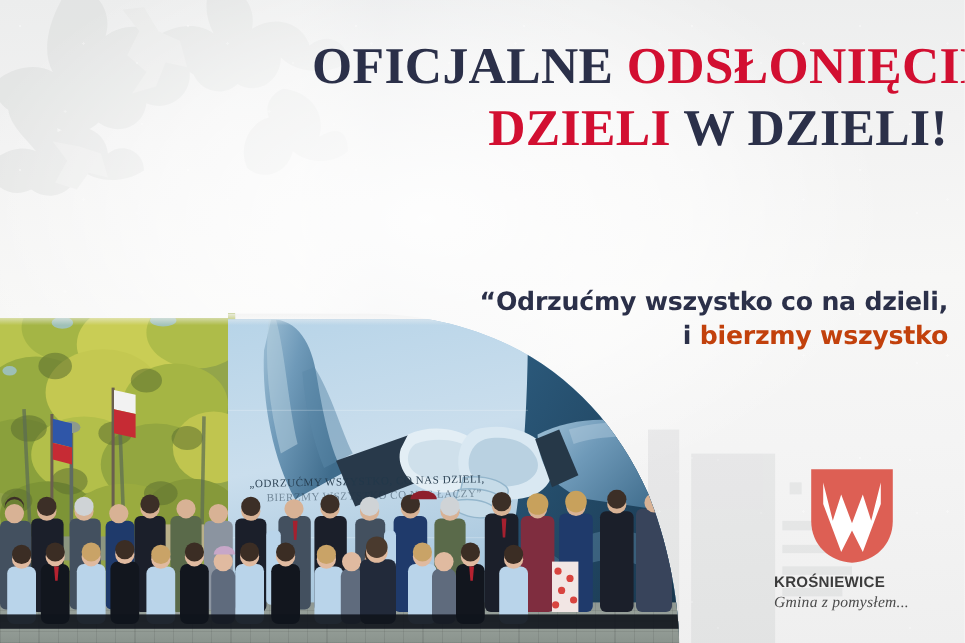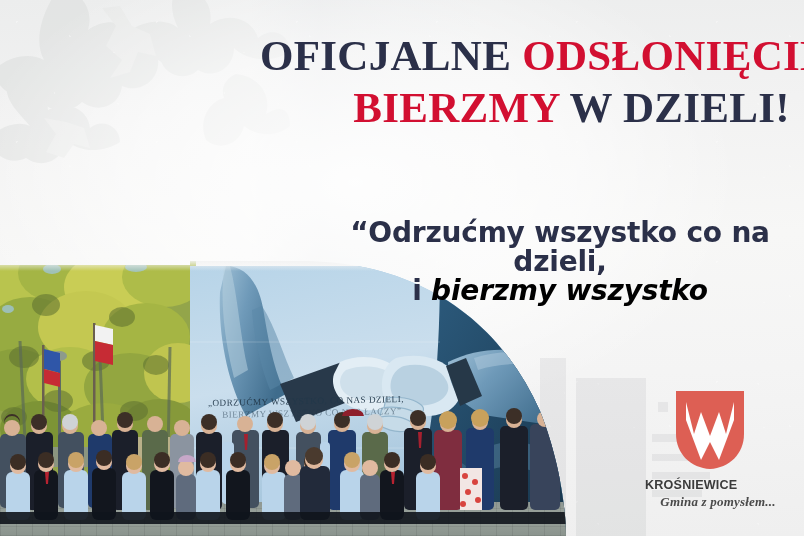--- a/index.html
+++ b/index.html
@@ -64,30 +64,30 @@
     line-height:52px;
     letter-spacing:.3px;
     color:#2b3049;
     white-space:nowrap;
   }
   .headline .red { color:#d20f31; }
 
   
   .quote {
     position:absolute;
-    left:330px; top:218px; width:460px;
-    text-align:center;
+    left:330px; top:237px; width:460px;
+    text-align:right;
     font-family:"DejaVu Sans", sans-serif;
     font-weight:700;
-    font-size:28px;
+    font-size:21px;
     line-height:29px;
     color:#2b3049;
     letter-spacing:-.2px;
   }
-  .quote .red { color:#000000;font-style:italic; }
+  .quote .red { color:#c2410c; }
 
   
   .photo-wrap {
     position:absolute;
     left:0; top:261px; width:570px; height:275px;
     -webkit-clip-path:path("M 0 4 L 190 4 L 190 0 L 300 0 C 420 0 500 60 540 150 C 560 200 566 250 566 275 L 0 275 Z");
     clip-path:path("M 0 4 L 190 4 L 190 0 L 300 0 C 420 0 500 60 540 150 C 560 200 566 250 566 275 L 0 275 Z");
     overflow:hidden;
   }
 
@@ -148,25 +148,24 @@
   .shield { position:absolute; left:30px; top:0; width:70px; height:80px; }
   .shield svg { width:100%; height:100%; display:block; }
   .logo-name {
     position:absolute; left:0; top:88px; width:150px;
     font-family:"Liberation Sans", sans-serif;
     font-weight:700; font-size:12.6px; letter-spacing:.2px;
     color:#3c3c3c;
   }
   .logo-tag {
     position:absolute; left:0; top:104px; width:150px;
-    text-align:center; padding-right:4px;
+    text-align:left; padding-right:4px;
     font-family:"Liberation Serif", serif;
     font-style:italic; font-size:13px; letter-spacing:.2px;
     color:#4a4a4a;
-    font-weight:bold;
   }
 </style>
 </head>
 <body>
 
 <div class="poster">
 
   <div class="bg-wash"></div>
 
   <div class="bg-leaves">
@@ -204,21 +203,21 @@
         <rect x="112" y="152" width="50" height="7"></rect>
       </g>
     </svg>
   </div>
 
   <div class="headline">
     <div>
       <span>OFICJALNE </span><span class="red">ODSŁONIĘCIE</span>
     </div>
     <div>
-      <span class="red">BIERZMY</span><span> W DZIELI!</span>
+      <span class="red">DZIELI</span><span> W DZIELI!</span>
     </div>
   </div>
 
   <div class="photo-wrap">
 
     <div class="ph-left">
       <div class="trees">
         <svg viewBox="0 0 196 275" preserveAspectRatio="none">
           <rect x="0" y="0" width="196" height="275" fill="#93a54a"></rect>
           <g>

